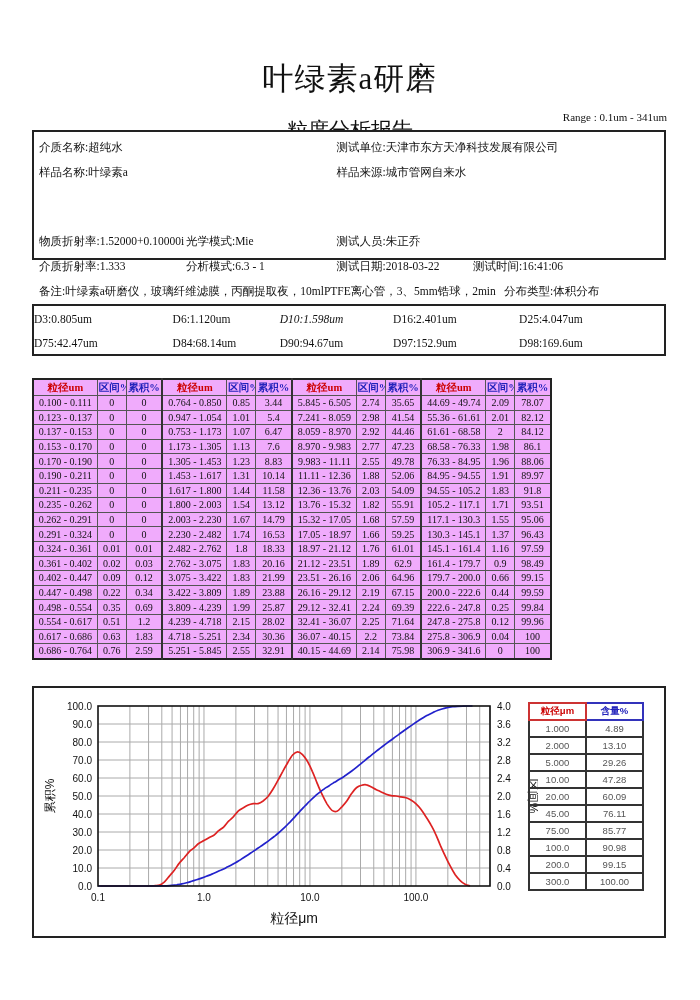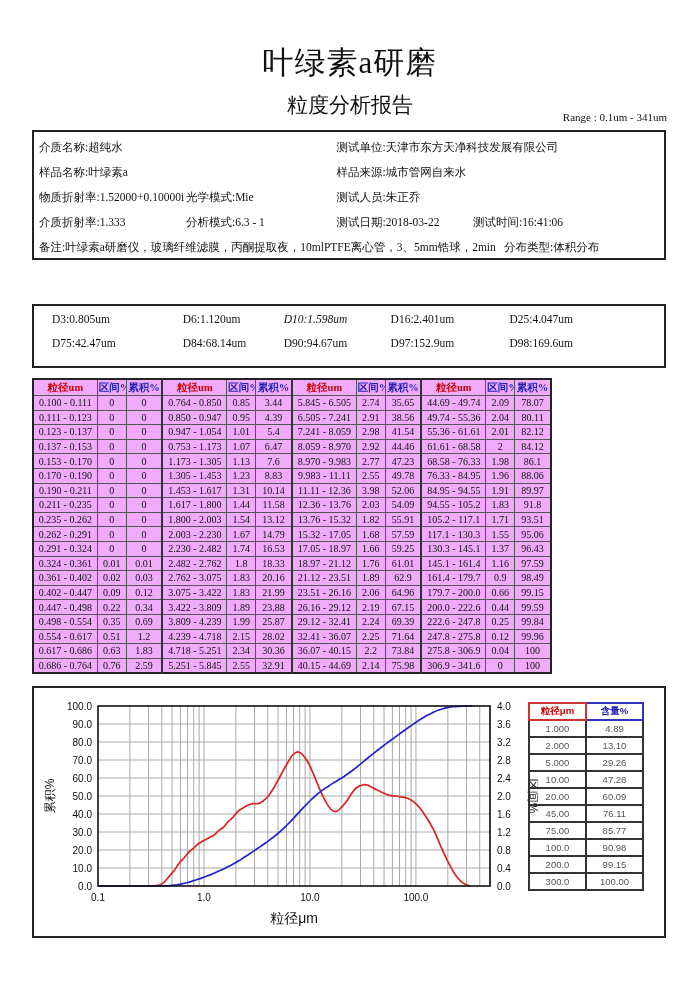--- a/index.html
+++ b/index.html
@@ -1,24 +1,24 @@
 <!DOCTYPE html>
 <html><head>
 <meta charset="utf-8">
 <style>
   html,body{margin:0;padding:0;background:#e8e8e8;}
   .page{position:relative;width:700px;height:1000px;margin:0 auto;background:#ffffff;
         font-family:"Liberation Serif",serif;color:#111;overflow:hidden;}
-  .title{margin:0;padding-top:42px;text-align:center;font-size:31px;font-weight:400;letter-spacing:1px;}
+  .title{margin:16px;padding-top:42px;text-align:center;font-size:31px;font-weight:400;letter-spacing:1px;}
   .subtitle{margin:7px 0 0;text-align:center;font-size:21px;font-weight:400;}
   .range{position:absolute;right:33px;top:111px;font-size:11px;}
   .box{position:absolute;left:32px;width:634px;border:2px solid #222;box-sizing:border-box;background:#fff;}
   #box-sample{top:130px;height:130px;padding:2px 5px;}
   #box-summary{top:247px;height:53px;padding:1px 5px;}
-  #box-dvalues{top:304px;height:64px;padding:1px 18px;}
+  #box-dvalues{top:304px;height:52px;padding:1px 0;}
   .info-row{position:relative;}
   .info-row span{position:absolute;top:50%;transform:translateY(-50%);
         font-size:11.5px;white-space:nowrap;}
   table.main{position:absolute;top:378px;left:32px;width:520px;border-collapse:collapse;
         table-layout:fixed;background:#f0abfc;}
   table.main td,table.main th{border:1px solid #555;font-size:10px;text-align:center;
         padding:0 1px;height:13.6px;font-weight:400;overflow:hidden;white-space:nowrap;}
   table.main th{font-weight:700;font-size:10.5px;height:15px;}
   table.main{border:2px solid #222;}
   table.main .gsep{border-left:2px solid #333;}
@@ -42,21 +42,21 @@
 
   <div class="box" id="box-sample">
       <div class="info-row" style="height: 25px;">
         <span style="left: 0%;">介质名称:超纯水</span>
         <span style="left: 48%;">测试单位:天津市东方天净科技发展有限公司</span>
       </div>
       <div class="info-row" style="height: 25px;">
         <span style="left: 0%;">样品名称:叶绿素a</span>
         <span style="left: 48%;">样品来源:城市管网自来水</span>
       </div>
-      <div class="info-row" style="height: 25px;">
+      <div class="info-row" style="height: 25px; margin-top: 44px;">
         <span style="left: 0%;">物质折射率:1.52000+0.10000i</span>
         <span style="left: 23.7%;">光学模式:Mie</span>
         <span style="left: 48%;">测试人员:朱正乔</span>
       </div>
       <div class="info-row" style="height: 25px;">
         <span style="left: 0%;">介质折射率:1.333</span>
         <span style="left: 23.7%;">分析模式:6.3 - 1</span>
         <span style="left: 48%;">测试日期:2018-03-22</span>
         <span style="left: 70%;">测试时间:16:41:06</span>
       </div>
@@ -122,34 +122,20 @@
           <td>0.85</td>
           <td>3.44</td>
           <td class="gsep">5.845 - 6.505</td>
           <td>2.74</td>
           <td>35.65</td>
           <td class="gsep">44.69 - 49.74</td>
           <td>2.09</td>
           <td>78.07</td>
         </tr>
         <tr>
-          <td>0.111 - 0.123</td>
-          <td>0</td>
-          <td>0</td>
-          <td class="gsep">0.850 - 0.947</td>
-          <td>0.95</td>
-          <td>4.39</td>
-          <td class="gsep">6.505 - 7.241</td>
-          <td>2.91</td>
-          <td>38.56</td>
-          <td class="gsep">49.74 - 55.36</td>
-          <td>2.04</td>
-          <td>80.11</td>
-        </tr>
-        <tr>
           <td>0.123 - 0.137</td>
           <td>0</td>
           <td>0</td>
           <td class="gsep">0.947 - 1.054</td>
           <td>1.01</td>
           <td>5.4</td>
           <td class="gsep">7.241 - 8.059</td>
           <td>2.98</td>
           <td>41.54</td>
           <td class="gsep">55.36 - 61.61</td>
@@ -199,21 +185,21 @@
           <td>88.06</td>
         </tr>
         <tr>
           <td>0.190 - 0.211</td>
           <td>0</td>
           <td>0</td>
           <td class="gsep">1.453 - 1.617</td>
           <td>1.31</td>
           <td>10.14</td>
           <td class="gsep">11.11 - 12.36</td>
-          <td>3.98</td>
+          <td>1.88</td>
           <td>52.06</td>
           <td class="gsep">84.95 - 94.55</td>
           <td>1.91</td>
           <td>89.97</td>
         </tr>
         <tr>
           <td>0.211 - 0.235</td>
           <td>0</td>
           <td>0</td>
           <td class="gsep">1.617 - 1.800</td>

